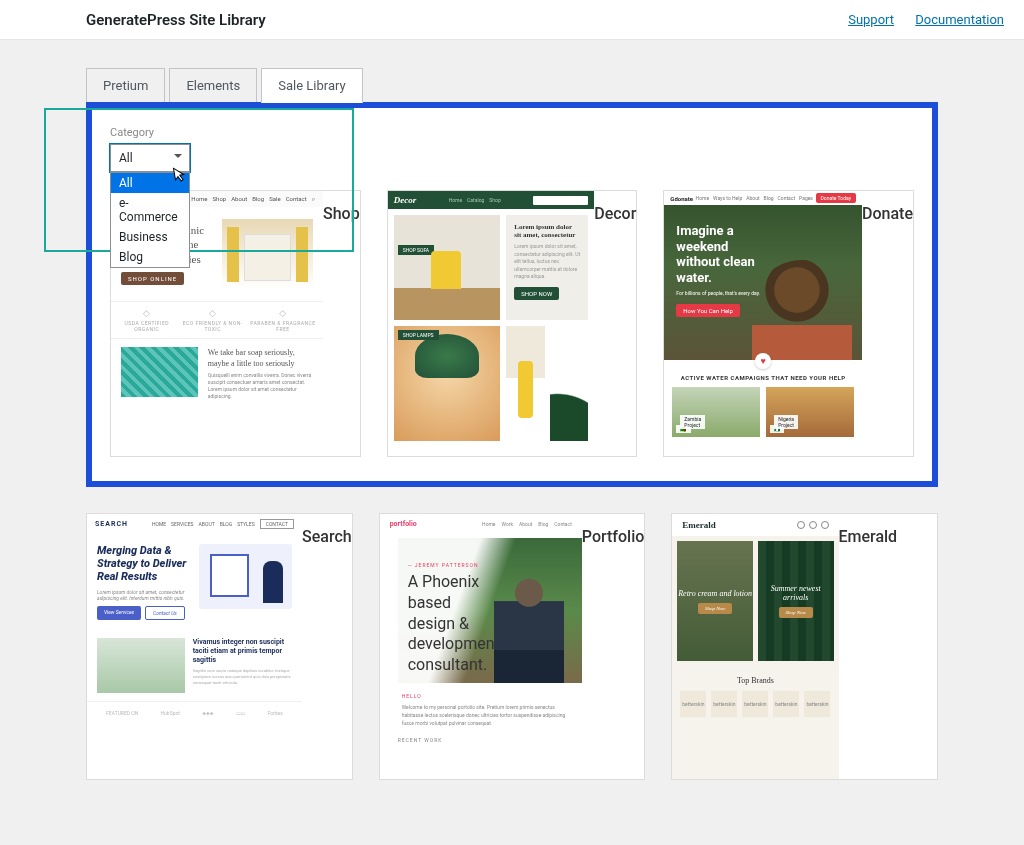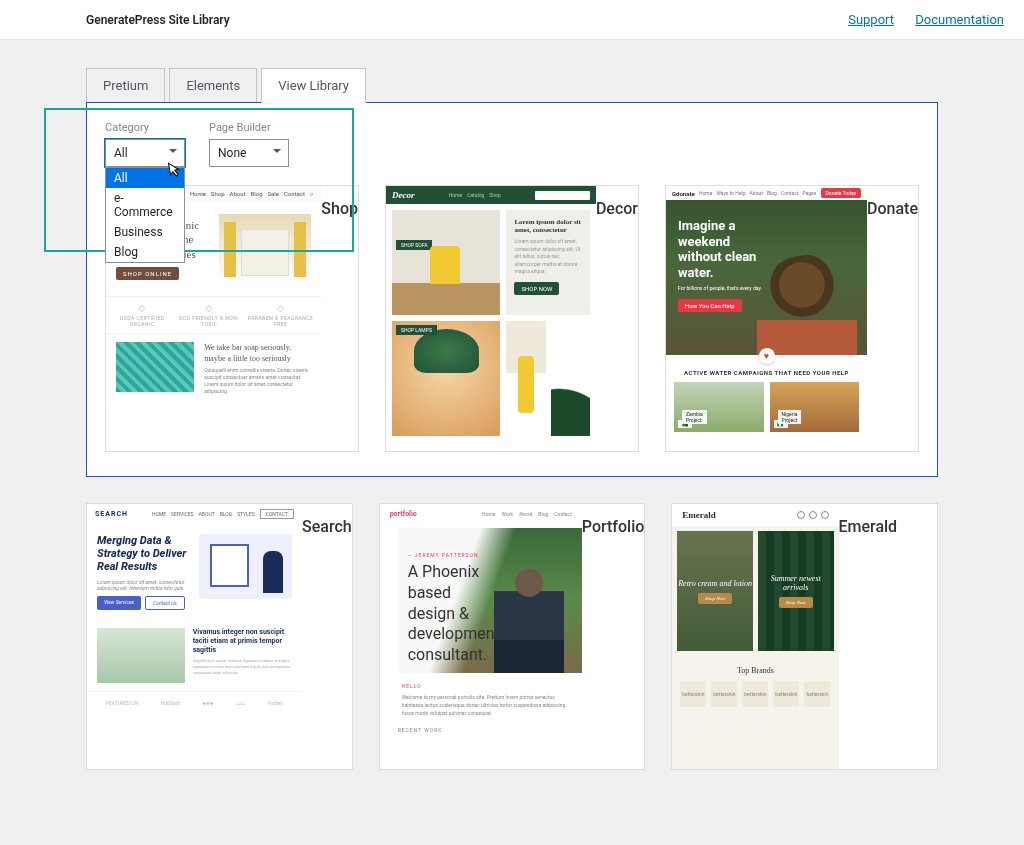--- a/index.html
+++ b/index.html
@@ -13,21 +13,21 @@
     background: #fff;
     height: 40px;
     display: flex;
     align-items: center;
     justify-content: space-between;
     padding: 0 20px 0 86px;
     border-bottom: 1px solid #e5e5e5;
   }
   .topbar-title {
     font-weight: 600;
-    font-size: 12px;
+    font-size: 15px;
   }
   .topbar-links a {
     color: #0073aa;
     text-decoration: underline;
     margin-left: 18px;
     font-size: 13px;
   }
   .content {
     padding: 28px 86px 0 86px;
   }
@@ -55,21 +55,21 @@
     position: absolute;
     top: 108px;
     left: 44px;
     width: 310px;
     height: 144px;
     z-index: 10;
     pointer-events: none;
   }
   .main-panel {
     background: #fff;
-    border: 1px solid #1d4ed8;
+    border: 6px solid #1d4ed8;
     padding: 18px 18px 24px 18px;
     margin-top: -1px;
     position: relative;
   }
   .filters {
     display: flex;
     gap: 24px;
     margin-bottom: 18px;
   }
   .filter-group {
@@ -301,21 +301,21 @@
     <a href="#">Support</a>
     <a href="#">Documentation</a>
   </div>
 </div>
 
 <div class="content">
 
   <div class="tabs">
     <div class="tab">Pretium</div>
     <div class="tab">Elements</div>
-    <div class="tab active">View Library</div>
+    <div class="tab active">Sale Library</div>
   </div>
 
   <div class="highlight-box"></div>
 
   <div class="main-panel">
 
     <div class="filters">
       <div class="filter-group">
         <div class="filter-label">Category</div>
         <div class="select-wrap">
@@ -326,26 +326,20 @@
             <div class="dropdown-item selected">All</div>
             <div class="dropdown-item">e-Commerce</div>
             <div class="dropdown-item">Business</div>
             <div class="dropdown-item">Blog</div>
           </div>
           <div class="cursor-icon">
             <svg width="14" height="18" viewBox="0 0 14 18">
                 <path d="M1 1 L1 13 L4 10 L6.5 15 L8.5 14 L6 9 L10 9 Z" fill="#fff" stroke="#000" stroke-width="1"></path>
               </svg>
           </div>
-        </div>
-      </div>
-      <div class="filter-group">
-        <div class="filter-label">Page Builder</div>
-        <div class="select-box wide">
-          <span>None</span>
         </div>
       </div>
     </div>
 
     <div class="grid">
 
       <div class="card">
         <div class="card-preview">
           <div class="shop-pv">
             <div class="shop-hdr">

